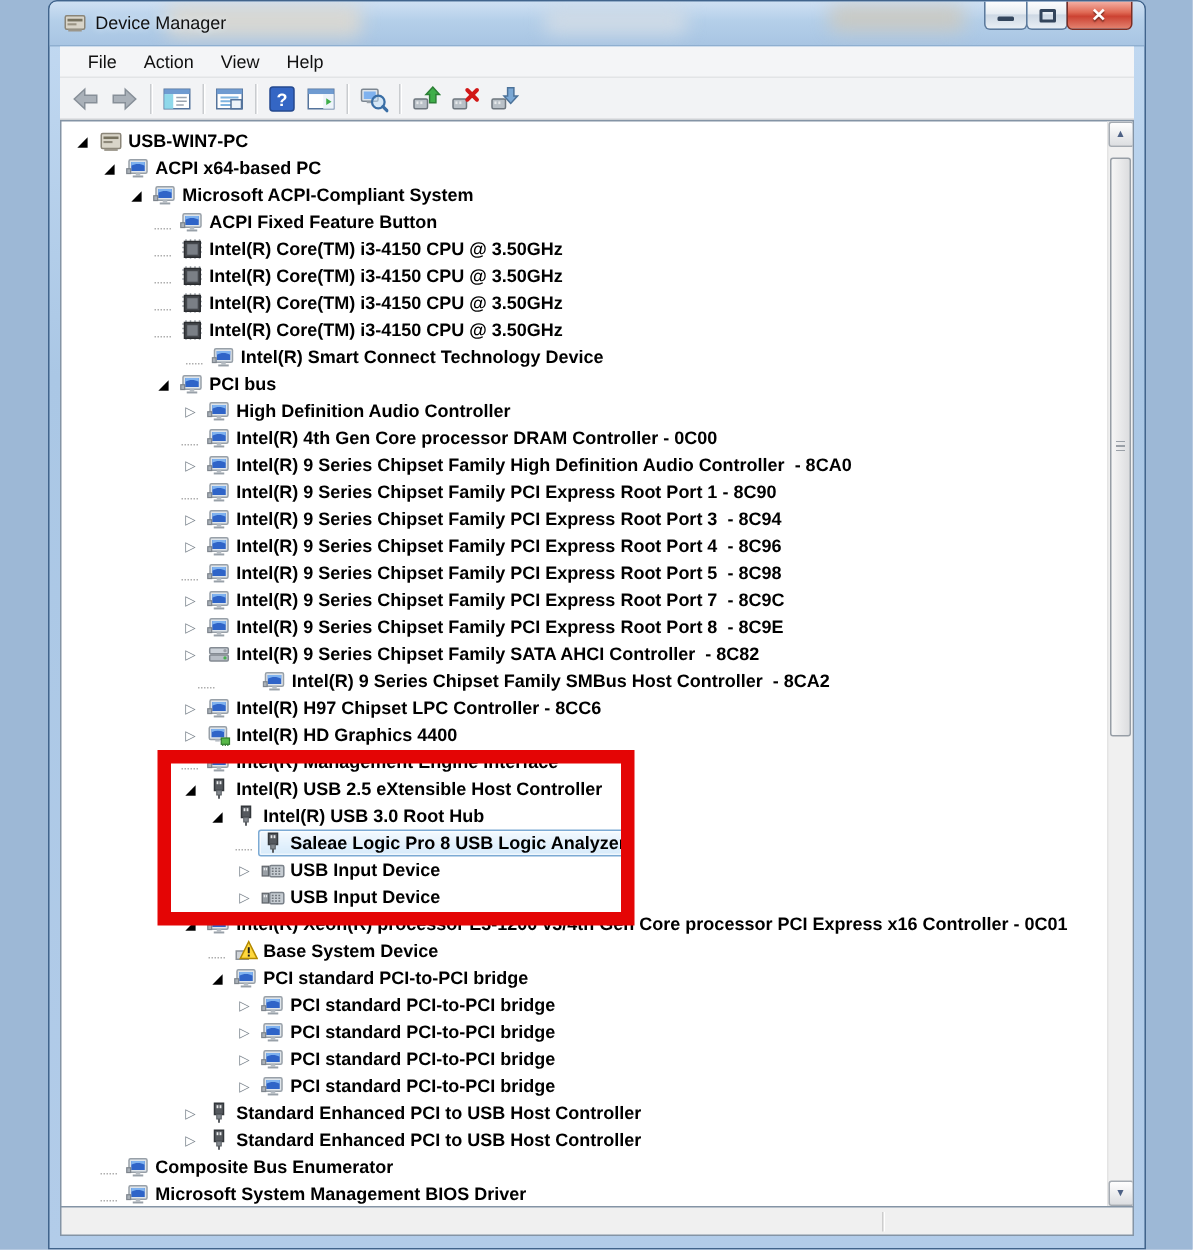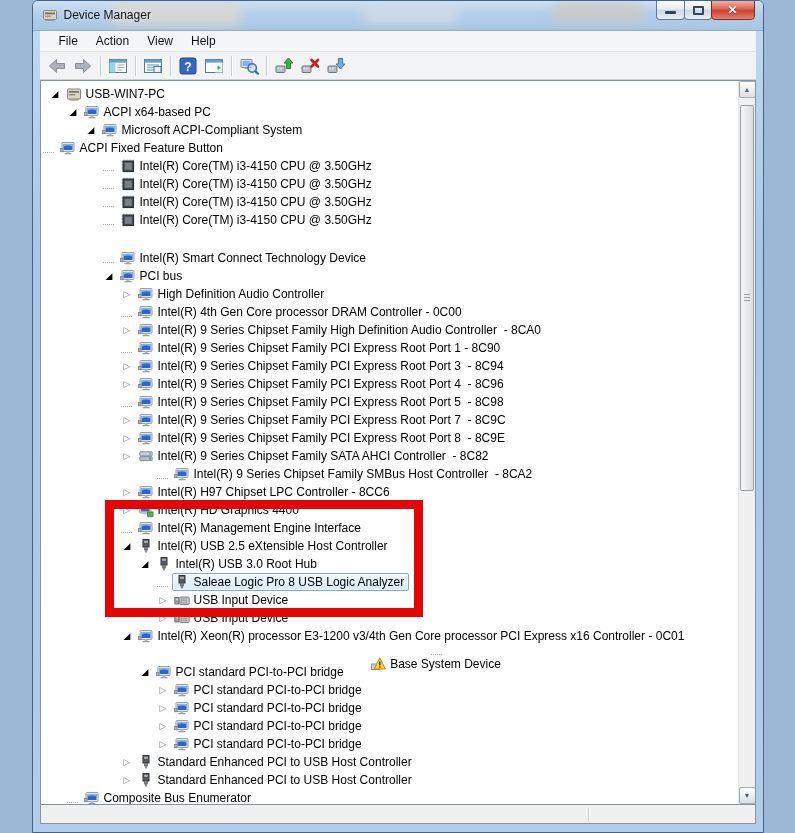--- a/index.html
+++ b/index.html
@@ -46,21 +46,21 @@
 
   
   .content{position:absolute;left:7px;top:79px;right:7px;bottom:8px;display:flex;flex-direction:column;}
   .tree{position:relative;flex:1;background:#fff;border:1px solid #8494a5;border-bottom:none;overflow:hidden;}
   .tree-rows{position:absolute;left:0;top:0;right:17px;bottom:0;padding-top:4px;overflow:hidden;}
   .row{height:18px;display:flex;align-items:center;white-space:pre;font-size:12px;color:#000;}
   .exp{width:17px;flex:none;text-align:center;line-height:18px;}
   .exp.expanded{font-size:9px;color:#000;}
   .exp.collapsed{font-size:9px;color:#7d868f;}
   .exp.leaf i{display:block;width:11px;margin:9px auto 0 2px;border-top:1px dotted #aeaeae;}
-  .item{display:flex;align-items:center;gap:4px;padding:0 4px 0 1px;border:1px solid transparent;border-radius:2px;height:18px;}
+  .item{display:flex;align-items:center;gap:4px;padding:0 4px 0 1px;border:1px solid transparent;border-radius:2px;height:18px;font-weight:bold;}
   .item.selected{background:linear-gradient(180deg,#f3f9fe 0%,#d6eafa 100%);border-color:#7caad4;box-shadow:inset 0 0 0 1px rgba(255,255,255,.6);}
   .ticon{width:16px;height:16px;flex:none;}
   .ticon svg{display:block;}
   .label{line-height:18px;}
 
   
   .annotation{position:absolute;left:64px;top:419px;width:318px;height:117px;
     border:9px solid #e40505;z-index:6;pointer-events:none;}
 
   
@@ -237,21 +237,21 @@
                   <rect x="0.5" y="8.5" width="2.6" height="3.2" fill="#aab1b8" stroke="#7d848c" stroke-width="0.8"></rect>
                 </svg></span><span class="label">ACPI x64-based PC</span></div></div>
           <div class="row" style="padding-left: 42px;"><span class="exp expanded">◢</span><div class="item"><span class="ticon"><svg width="16" height="16" viewBox="0 0 16 16">
                   <rect x="2" y="2.5" width="12" height="9" rx="1" fill="#dfe5ea" stroke="#98a0a8"></rect>
                   <rect x="3.5" y="4" width="9" height="6" fill="#2f64c8"></rect>
                   <path d="M3.5 4 h9 v2.5 c-3-1.5-6-1.5-9 0 Z" fill="#7fb2ef"></path>
                   <rect x="6.5" y="11.5" width="3" height="1.5" fill="#b6bdc4"></rect>
                   <rect x="4.5" y="13" width="7" height="1.3" fill="#98a0a8"></rect>
                   <rect x="0.5" y="8.5" width="2.6" height="3.2" fill="#aab1b8" stroke="#7d848c" stroke-width="0.8"></rect>
                 </svg></span><span class="label">Microsoft ACPI-Compliant System</span></div></div>
-          <div class="row" style=""><span class="exp leaf"><i></i></span><div class="item"><span class="ticon"><svg width="16" height="16" viewBox="0 0 16 16">
+          <div class="row" style="padding-left: 60px;"><span class="exp leaf"><i></i></span><div class="item"><span class="ticon"><svg width="16" height="16" viewBox="0 0 16 16">
                   <rect x="2" y="2.5" width="12" height="9" rx="1" fill="#dfe5ea" stroke="#98a0a8"></rect>
                   <rect x="3.5" y="4" width="9" height="6" fill="#2f64c8"></rect>
                   <path d="M3.5 4 h9 v2.5 c-3-1.5-6-1.5-9 0 Z" fill="#7fb2ef"></path>
                   <rect x="6.5" y="11.5" width="3" height="1.5" fill="#b6bdc4"></rect>
                   <rect x="4.5" y="13" width="7" height="1.3" fill="#98a0a8"></rect>
                   <rect x="0.5" y="8.5" width="2.6" height="3.2" fill="#aab1b8" stroke="#7d848c" stroke-width="0.8"></rect>
                 </svg></span><span class="label">ACPI Fixed Feature Button</span></div></div>
           <div class="row" style="padding-left: 60px;"><span class="exp leaf"><i></i></span><div class="item"><span class="ticon"><svg width="16" height="16" viewBox="0 0 16 16">
                   <path d="M4 1.5 v2 M7 1.5 v2 M10 1.5 v2 M13 1.5 v2 M4 12.5 v2 M7 12.5 v2 M10 12.5 v2 M13 12.5 v2 M1.5 4 h2 M1.5 7 h2 M1.5 10 h2 M12.5 4 h2 M12.5 7 h2 M12.5 10 h2" stroke="#9aa0a6" stroke-width="1"></path>
                   <rect x="3" y="3" width="10.5" height="10.5" fill="#45484d" stroke="#2b2d30"></rect>
@@ -265,21 +265,21 @@
           <div class="row" style="padding-left: 60px;"><span class="exp leaf"><i></i></span><div class="item"><span class="ticon"><svg width="16" height="16" viewBox="0 0 16 16">
                   <path d="M4 1.5 v2 M7 1.5 v2 M10 1.5 v2 M13 1.5 v2 M4 12.5 v2 M7 12.5 v2 M10 12.5 v2 M13 12.5 v2 M1.5 4 h2 M1.5 7 h2 M1.5 10 h2 M12.5 4 h2 M12.5 7 h2 M12.5 10 h2" stroke="#9aa0a6" stroke-width="1"></path>
                   <rect x="3" y="3" width="10.5" height="10.5" fill="#45484d" stroke="#2b2d30"></rect>
                   <rect x="4.8" y="4.8" width="7" height="7" fill="#7a7f86"></rect>
                 </svg></span><span class="label">Intel(R) Core(TM) i3-4150 CPU @ 3.50GHz</span></div></div>
           <div class="row" style="padding-left: 60px;"><span class="exp leaf"><i></i></span><div class="item"><span class="ticon"><svg width="16" height="16" viewBox="0 0 16 16">
                   <path d="M4 1.5 v2 M7 1.5 v2 M10 1.5 v2 M13 1.5 v2 M4 12.5 v2 M7 12.5 v2 M10 12.5 v2 M13 12.5 v2 M1.5 4 h2 M1.5 7 h2 M1.5 10 h2 M12.5 4 h2 M12.5 7 h2 M12.5 10 h2" stroke="#9aa0a6" stroke-width="1"></path>
                   <rect x="3" y="3" width="10.5" height="10.5" fill="#45484d" stroke="#2b2d30"></rect>
                   <rect x="4.8" y="4.8" width="7" height="7" fill="#7a7f86"></rect>
                 </svg></span><span class="label">Intel(R) Core(TM) i3-4150 CPU @ 3.50GHz</span></div></div>
-          <div class="row" style="padding-left: 60px; margin-top: 20px;"><span class="exp leaf"><i></i></span><div class="item"><span class="ticon"><svg width="16" height="16" viewBox="0 0 16 16">
+          <div class="row" style="padding-left: 81px;"><span class="exp leaf"><i></i></span><div class="item"><span class="ticon"><svg width="16" height="16" viewBox="0 0 16 16">
                   <rect x="2" y="2.5" width="12" height="9" rx="1" fill="#dfe5ea" stroke="#98a0a8"></rect>
                   <rect x="3.5" y="4" width="9" height="6" fill="#2f64c8"></rect>
                   <path d="M3.5 4 h9 v2.5 c-3-1.5-6-1.5-9 0 Z" fill="#7fb2ef"></path>
                   <rect x="6.5" y="11.5" width="3" height="1.5" fill="#b6bdc4"></rect>
                   <rect x="4.5" y="13" width="7" height="1.3" fill="#98a0a8"></rect>
                   <rect x="0.5" y="8.5" width="2.6" height="3.2" fill="#aab1b8" stroke="#7d848c" stroke-width="0.8"></rect>
                 </svg></span><span class="label">Intel(R) Smart Connect Technology Device</span></div></div>
           <div class="row" style="padding-left: 60px;"><span class="exp expanded">◢</span><div class="item"><span class="ticon"><svg width="16" height="16" viewBox="0 0 16 16">
                   <rect x="2" y="2.5" width="12" height="9" rx="1" fill="#dfe5ea" stroke="#98a0a8"></rect>
                   <rect x="3.5" y="4" width="9" height="6" fill="#2f64c8"></rect>
@@ -359,21 +359,21 @@
                   <rect x="6.5" y="11.5" width="3" height="1.5" fill="#b6bdc4"></rect>
                   <rect x="4.5" y="13" width="7" height="1.3" fill="#98a0a8"></rect>
                   <rect x="0.5" y="8.5" width="2.6" height="3.2" fill="#aab1b8" stroke="#7d848c" stroke-width="0.8"></rect>
                 </svg></span><span class="label">Intel(R) 9 Series Chipset Family PCI Express Root Port 8  - 8C9E</span></div></div>
           <div class="row" style="padding-left: 78px;"><span class="exp collapsed">▷</span><div class="item"><span class="ticon"><svg width="16" height="16" viewBox="0 0 16 16">
                   <rect x="1.8" y="3.8" width="12.4" height="4" rx="0.8" fill="#ccd2d9" stroke="#848b93"></rect>
                   <rect x="1.8" y="8.6" width="12.4" height="4" rx="0.8" fill="#b8bec6" stroke="#848b93"></rect>
                   <circle cx="12" cy="10.6" r="1.1" fill="#45b14e"></circle>
                   <circle cx="12" cy="5.8" r="1.1" fill="#9aa0a7"></circle>
                 </svg></span><span class="label">Intel(R) 9 Series Chipset Family SATA AHCI Controller  - 8C82</span></div></div>
-          <div class="row" style="padding-left: 114px;"><span class="exp leaf"><i></i></span><div class="item"><span class="ticon"><svg width="16" height="16" viewBox="0 0 16 16">
+          <div class="row" style="padding-left: 89px; gap: 26px;"><span class="exp leaf"><i></i></span><div class="item"><span class="ticon"><svg width="16" height="16" viewBox="0 0 16 16">
                   <rect x="2" y="2.5" width="12" height="9" rx="1" fill="#dfe5ea" stroke="#98a0a8"></rect>
                   <rect x="3.5" y="4" width="9" height="6" fill="#2f64c8"></rect>
                   <path d="M3.5 4 h9 v2.5 c-3-1.5-6-1.5-9 0 Z" fill="#7fb2ef"></path>
                   <rect x="6.5" y="11.5" width="3" height="1.5" fill="#b6bdc4"></rect>
                   <rect x="4.5" y="13" width="7" height="1.3" fill="#98a0a8"></rect>
                   <rect x="0.5" y="8.5" width="2.6" height="3.2" fill="#aab1b8" stroke="#7d848c" stroke-width="0.8"></rect>
                 </svg></span><span class="label">Intel(R) 9 Series Chipset Family SMBus Host Controller  - 8CA2</span></div></div>
           <div class="row" style="padding-left: 78px;"><span class="exp collapsed">▷</span><div class="item"><span class="ticon"><svg width="16" height="16" viewBox="0 0 16 16">
                   <rect x="2" y="2.5" width="12" height="9" rx="1" fill="#dfe5ea" stroke="#98a0a8"></rect>
                   <rect x="3.5" y="4" width="9" height="6" fill="#2f64c8"></rect>
@@ -434,21 +434,21 @@
                   <path d="M7.2 7 h6.6 M7.2 8.8 h6.6 M7.2 10.6 h6.6" stroke="#6e747b" stroke-width="1" stroke-dasharray="1.2 1"></path>
                 </svg></span><span class="label">USB Input Device</span></div></div>
           <div class="row" style="padding-left: 78px;"><span class="exp expanded">◢</span><div class="item"><span class="ticon"><svg width="16" height="16" viewBox="0 0 16 16">
                   <rect x="2" y="2.5" width="12" height="9" rx="1" fill="#dfe5ea" stroke="#98a0a8"></rect>
                   <rect x="3.5" y="4" width="9" height="6" fill="#2f64c8"></rect>
                   <path d="M3.5 4 h9 v2.5 c-3-1.5-6-1.5-9 0 Z" fill="#7fb2ef"></path>
                   <rect x="6.5" y="11.5" width="3" height="1.5" fill="#b6bdc4"></rect>
                   <rect x="4.5" y="13" width="7" height="1.3" fill="#98a0a8"></rect>
                   <rect x="0.5" y="8.5" width="2.6" height="3.2" fill="#aab1b8" stroke="#7d848c" stroke-width="0.8"></rect>
                 </svg></span><span class="label">Intel(R) Xeon(R) processor E3-1200 v3/4th Gen Core processor PCI Express x16 Controller - 0C01</span></div></div>
-          <div class="row" style="padding-left: 96px; flex-direction: column;"><span class="exp leaf"><i></i></span><div class="item"><span class="ticon"><svg width="16" height="16" viewBox="0 0 16 16">
+          <div class="row" style="padding-left: 96px;"><span class="exp leaf"><i></i></span><div class="item"><span class="ticon"><svg width="16" height="16" viewBox="0 0 16 16">
                   <rect x="1.5" y="8" width="8" height="5.5" fill="#cfd3d8" stroke="#8a9097"></rect>
                   <path d="M9.8 1.8 L15.4 13 H4.2 Z" fill="#ffd83d" stroke="#b58a00"></path>
                   <rect x="9.2" y="5.5" width="1.3" height="4" fill="#1a1a1a"></rect>
                   <rect x="9.2" y="10.4" width="1.3" height="1.3" fill="#1a1a1a"></rect>
                 </svg></span><span class="label">Base System Device</span></div></div>
           <div class="row" style="padding-left: 96px;"><span class="exp expanded">◢</span><div class="item"><span class="ticon"><svg width="16" height="16" viewBox="0 0 16 16">
                   <rect x="2" y="2.5" width="12" height="9" rx="1" fill="#dfe5ea" stroke="#98a0a8"></rect>
                   <rect x="3.5" y="4" width="9" height="6" fill="#2f64c8"></rect>
                   <path d="M3.5 4 h9 v2.5 c-3-1.5-6-1.5-9 0 Z" fill="#7fb2ef"></path>
                   <rect x="6.5" y="11.5" width="3" height="1.5" fill="#b6bdc4"></rect>

